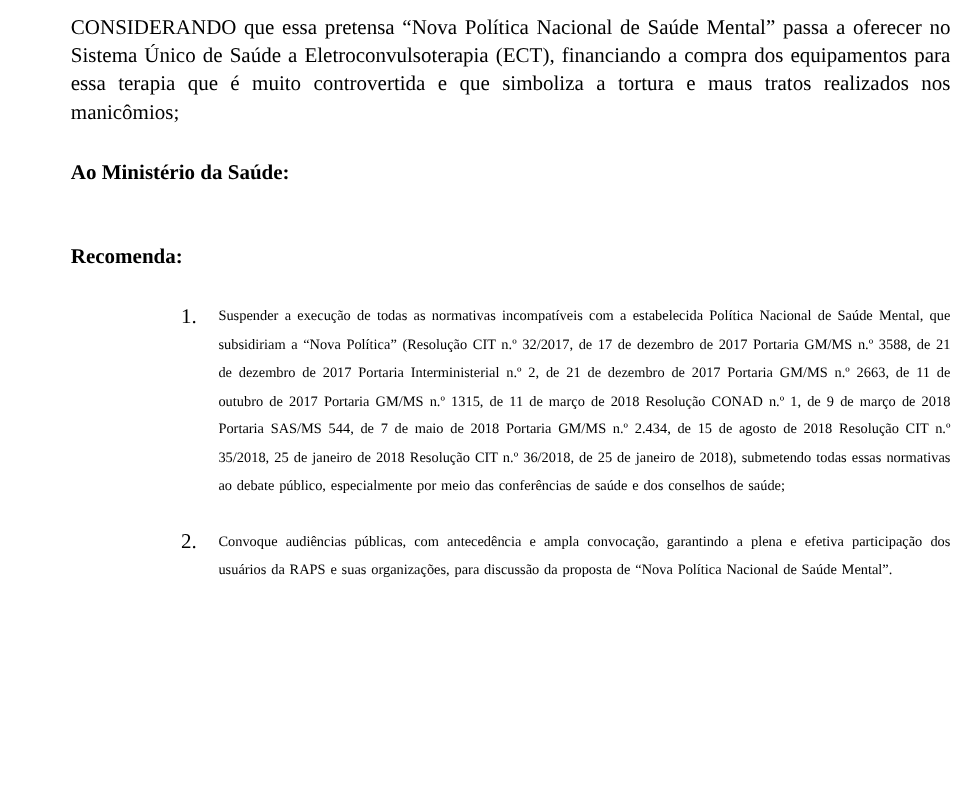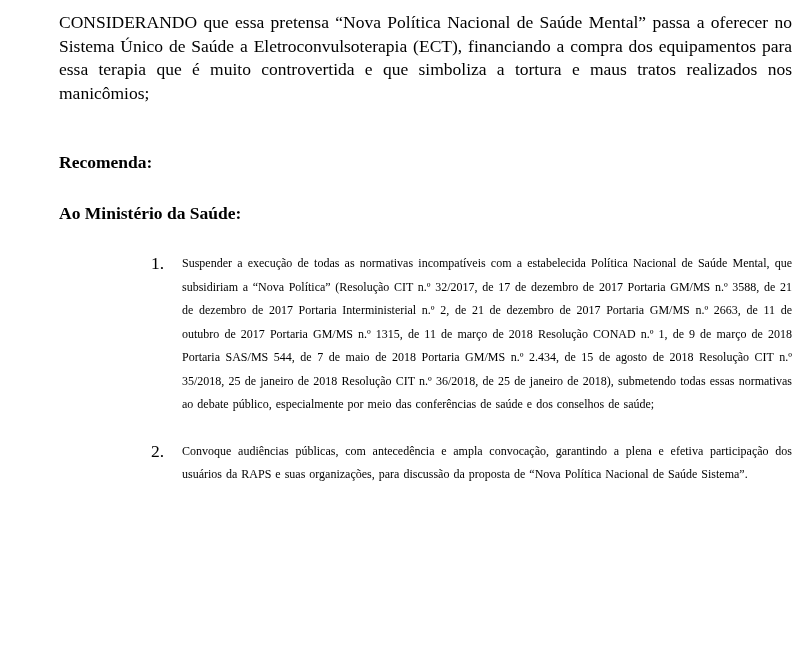--- a/index.html
+++ b/index.html
@@ -54,31 +54,31 @@
     word-spacing: 1px;
   }
 </style>
 </head>
 <body>
 
 <div class="page">
 
   <p class="para">CONSIDERANDO que essa pretensa “Nova Política Nacional de Saúde Mental” passa a oferecer no Sistema Único de Saúde a Eletroconvulsoterapia (ECT), financiando a compra dos equipamentos para essa terapia que é muito controvertida e que simboliza a tortura e maus tratos realizados nos manicômios;</p>
 
+  <p class="heading heading-ministerio">Ao Ministério da Saúde:</p>
+
   <p class="heading heading-recomenda">Recomenda:</p>
-
-  <p class="heading heading-ministerio">Ao Ministério da Saúde:</p>
 
   <div class="rec-list">
 
     <div class="rec-item">
       <span class="rec-num">1.</span>
       <p class="rec-text">Suspender a execução de todas as normativas incompatíveis com a estabelecida Política Nacional de Saúde Mental, que subsidiriam a “Nova Política” (Resolução CIT n.º 32/2017, de 17 de dezembro de 2017 Portaria GM/MS n.º 3588, de 21 de dezembro de 2017 Portaria Interministerial n.º 2, de 21 de dezembro de 2017 Portaria GM/MS n.º 2663, de 11 de outubro de 2017 Portaria GM/MS n.º 1315, de 11 de março de 2018 Resolução CONAD n.º 1, de 9 de março de 2018 Portaria SAS/MS 544, de 7 de maio de 2018 Portaria GM/MS n.º 2.434, de 15 de agosto de 2018 Resolução CIT n.º 35/2018, 25 de janeiro de 2018 Resolução CIT n.º 36/2018, de 25 de janeiro de 2018), submetendo todas essas normativas ao debate público, especialmente por meio das conferências de saúde e dos conselhos de saúde;</p>
     </div>
 
     <div class="rec-item">
       <span class="rec-num">2.</span>
-      <p class="rec-text">Convoque audiências públicas, com antecedência e ampla convocação, garantindo a plena e efetiva participação dos usuários da RAPS e suas organizações, para discussão da proposta de “Nova Política Nacional de Saúde Sistema”.</p>
+      <p class="rec-text">Convoque audiências públicas, com antecedência e ampla convocação, garantindo a plena e efetiva participação dos usuários da RAPS e suas organizações, para discussão da proposta de “Nova Política Nacional de Saúde Mental”.</p>
     </div>
 
   </div>
 
 </div>
 
 </body></html>

